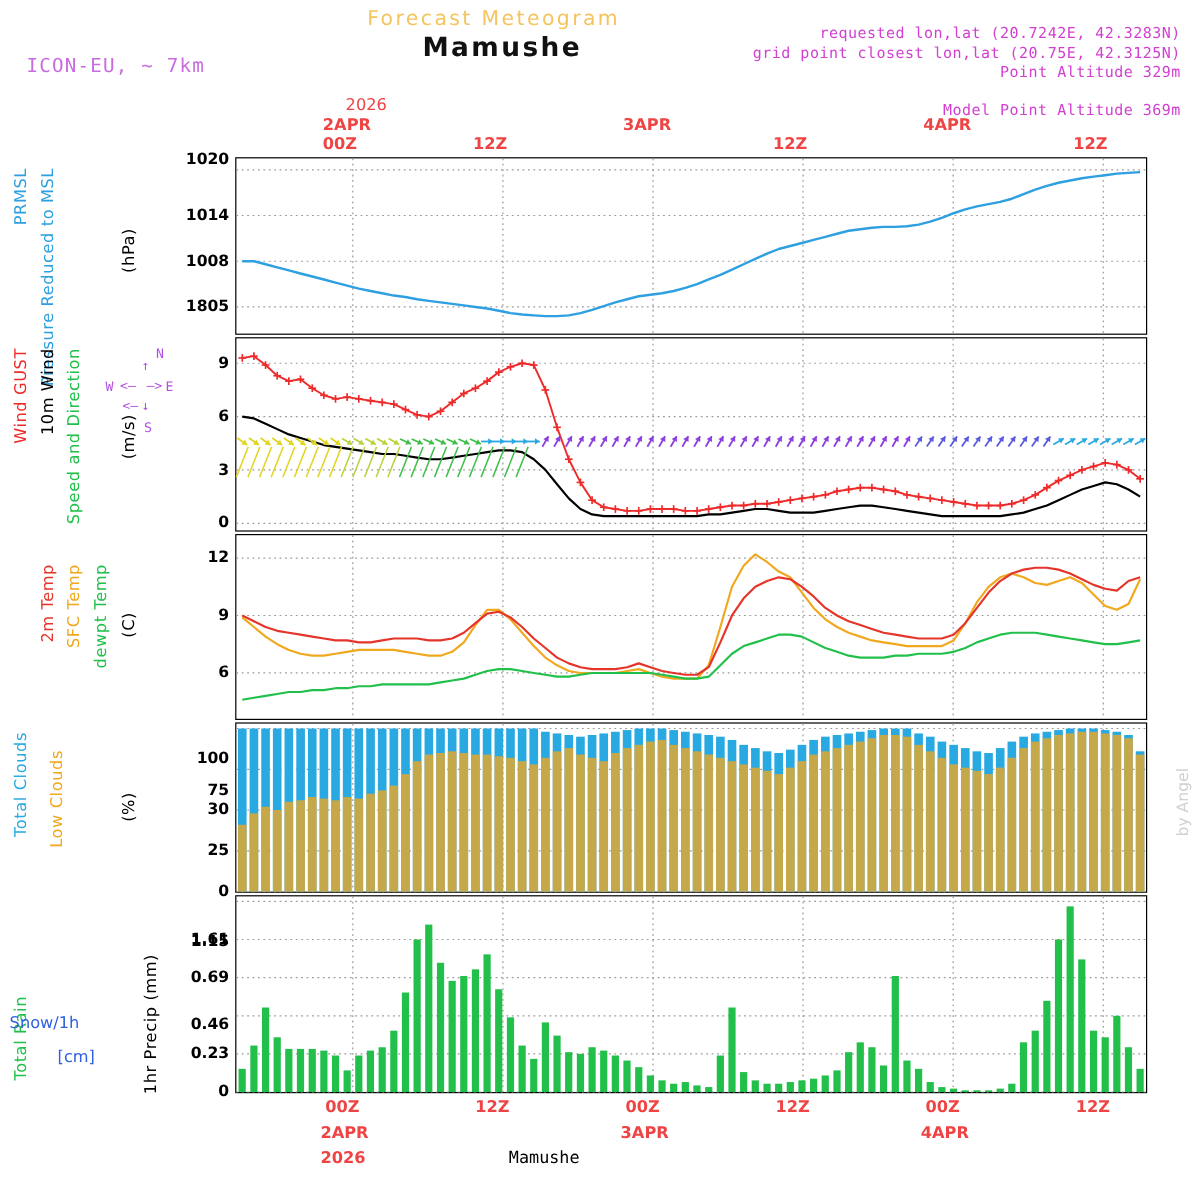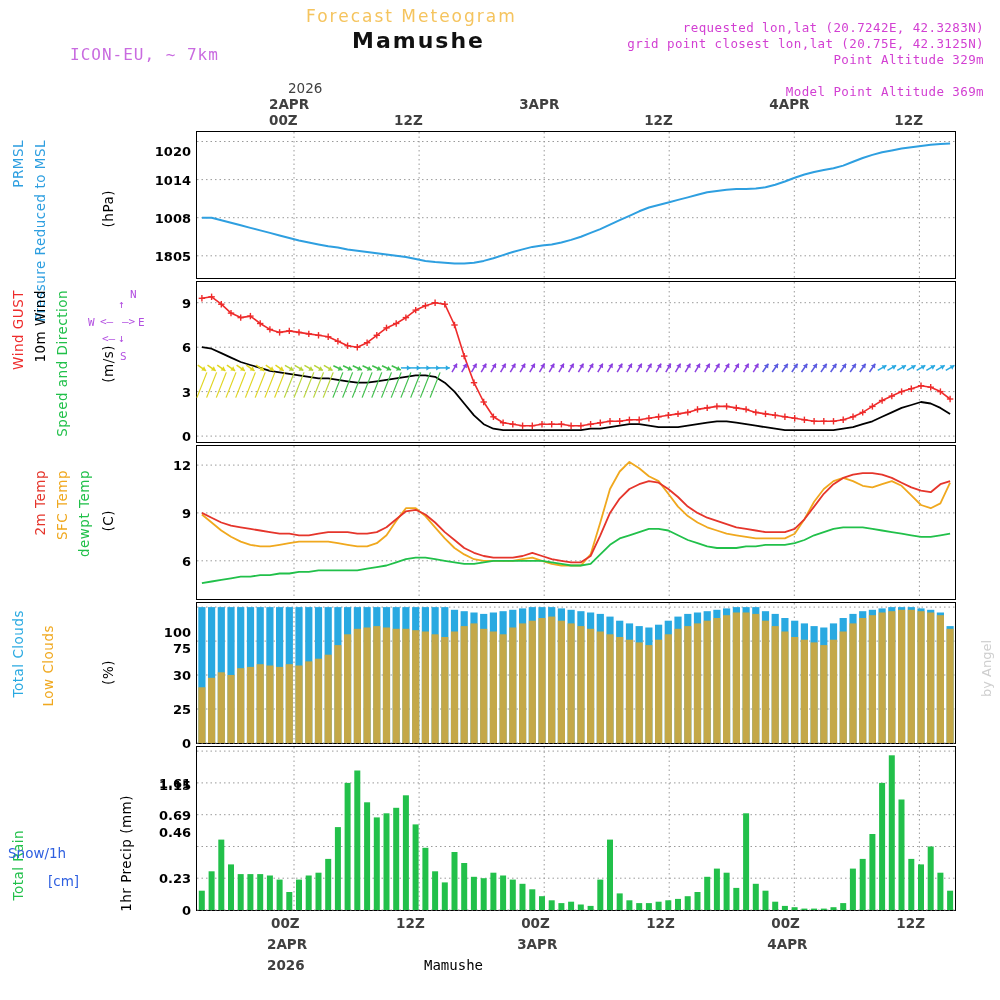--- a/index.html
+++ b/index.html
@@ -2,32 +2,32 @@
 <html><head>
 <meta charset="utf-8">
 <style>
   html,body{margin:0;padding:0;background:#ffffff;}
   body{width:1000px;height:1000px;position:relative;font-family:"DejaVu Sans",sans-serif;overflow:hidden;}
   .abs{position:absolute;}
   .mono{font-family:"DejaVu Sans Mono",monospace;}
   
   #hdr-forecast{left:306px;top:6px;font-size:17px;letter-spacing:2px;color:#f5c45e;font-family:"DejaVu Sans",sans-serif;}
   #hdr-title{left:352px;top:28px;font-size:22px;font-weight:bold;color:#111;letter-spacing:2px;font-family:"DejaVu Sans",sans-serif;}
-  #hdr-model{left:22px;top:45px;font-size:16px;color:#c96be0;letter-spacing:1px;margin-left:48px;}
+  #hdr-model{left:22px;top:45px;font-size:16px;color:#c96be0;letter-spacing:1px;}
   .hdr-right{right:16px;font-size:12.5px;color:#d23fd2;text-align:right;letter-spacing:0.4px;}
   #hdr-req{top:20px;}
   #hdr-grid{top:36px;}
   #hdr-alt{top:52px;}
   #hdr-malt{top:84px;}
   
   .panel{position:absolute;left:196px;width:760px;border:1px solid #000;box-sizing:border-box;background:#fff;}
   .ytick{position:absolute;right:calc(100% + 6px);transform:translateY(-50%);font-size:13px;color:#000;white-space:nowrap;font-family:"DejaVu Sans",sans-serif;}
   .ytick-b{font-weight:bold;}
   .sidelab{position:absolute;font-size:13.5px;writing-mode:vertical-rl;transform:rotate(180deg);white-space:nowrap;letter-spacing:0.5px;}
-  .tlab{position:absolute;font-size:13.5px;color:#404040;font-family:"DejaVu Sans",sans-serif;}
+  .tlab{position:absolute;font-size:13.5px;color:#ef4444;font-family:"DejaVu Sans",sans-serif;}
   .tlabb{font-weight:bold;}
   svg{position:absolute;left:0;top:0;overflow:visible;}
   #wm{position:absolute;right:6px;top:640px;font-size:13px;color:#cfcfcf;writing-mode:vertical-rl;transform:rotate(180deg);}
 </style>
 </head>
 <body>
 
 <div class="abs mono" id="hdr-forecast">Forecast Meteogram</div>
 <div class="abs" id="hdr-title">Mamushe</div>
 <div class="abs mono" id="hdr-model">ICON-EU, ~ 7km</div>
@@ -58,21 +58,21 @@
       <line x1="722.4" x2="722.4" y1="0" y2="146" stroke="#9a9a9a" stroke-width="1" stroke-dasharray="1.5,3"></line>
       <line x1="0" x2="758" y1="123.8" y2="123.8" stroke="#9a9a9a" stroke-width="1" stroke-dasharray="1.5,3"></line>
       <line x1="0" x2="758" y1="85.7" y2="85.7" stroke="#9a9a9a" stroke-width="1" stroke-dasharray="1.5,3"></line>
       <line x1="0" x2="758" y1="47.6" y2="47.6" stroke="#9a9a9a" stroke-width="1" stroke-dasharray="1.5,3"></line>
       <line x1="0" x2="758" y1="9.5" y2="9.5" stroke="#9a9a9a" stroke-width="1" stroke-dasharray="1.5,3"></line>
       <polyline points="4.9,85.7 14.6,85.7 24.3,88.2 34.0,90.8 43.7,93.3 53.4,95.9 63.2,98.4 72.9,100.9 82.6,103.5 92.3,106.0 102.0,108.5 111.8,110.5 121.5,112.4 131.2,114.3 140.9,115.5 150.6,117.4 160.3,118.7 170.1,120.0 179.8,121.2 189.5,122.5 199.2,123.8 208.9,125.1 218.7,127.0 228.4,128.9 238.1,130.1 247.8,130.8 257.5,131.4 267.2,131.4 277.0,130.8 286.7,128.9 296.4,126.3 306.1,123.1 315.8,120.0 325.6,117.4 335.3,114.9 345.0,113.6 354.7,112.4 364.4,110.5 374.1,107.9 383.9,104.7 393.6,100.9 403.3,97.1 413.0,92.7 422.7,88.2 432.4,83.8 442.2,79.3 451.9,75.5 461.6,73.0 471.3,70.5 481.0,67.9 490.8,65.4 500.5,62.8 510.2,60.3 519.9,59.0 529.6,57.8 539.3,57.1 549.1,57.1 558.8,56.5 568.5,55.2 578.2,52.7 587.9,49.5 597.7,45.7 607.4,42.5 617.1,40.0 626.8,38.1 636.5,36.2 646.2,33.6 656.0,29.8 665.7,26.0 675.4,22.9 685.1,20.3 694.8,18.4 704.6,16.5 714.3,15.2 724.0,14.0 733.7,12.7 743.4,12.1 753.1,11.4" fill="none" stroke="#2e9fe0" stroke-width="2" stroke-linejoin="round"></polyline>
     </svg>
 <div class="ytick ytick-b" style="top: 123.783px;">1805</div>
     <div class="ytick ytick-b" style="top: 85.6957px;">1008</div>
     <div class="ytick ytick-b" style="top: 47.6087px;">1014</div>
-    <div class="ytick ytick-b" style="top: 19px;">1020</div>
+    <div class="ytick ytick-b" style="top: 1px;">1020</div>
   </div>
 <div class="sidelab" style="left:10px;top:140px;color:#2e9fe0;">PRMSL</div>
 <div class="sidelab" style="left:32px;top:140px;color:#2e9fe0;">Pressure Reduced to MSL</div>
 <div class="sidelab" style="left:100px;top:190px;color:#000;">(hPa)</div>
 
 <div class="panel" id="p-wind" style="top:281px;height:162px;">
   <svg id="svg-wind" width="758" height="160">
       <line x1="97.0" x2="97.0" y1="0" y2="160" stroke="#9a9a9a" stroke-width="1" stroke-dasharray="1.5,3"></line>
       <line x1="222.1" x2="222.1" y1="0" y2="160" stroke="#9a9a9a" stroke-width="1" stroke-dasharray="1.5,3"></line>
       <line x1="347.2" x2="347.2" y1="0" y2="160" stroke="#9a9a9a" stroke-width="1" stroke-dasharray="1.5,3"></line>
@@ -792,21 +792,21 @@
       <rect x="730.1" width="7.2" y="6.8" height="133.2" fill="#29a9e1"></rect>
       <rect x="730.1" width="7.2" y="9.5" height="130.5" fill="#f0a81e" fill-opacity="0.78"></rect>
       <rect x="739.8" width="7.2" y="9.5" height="130.5" fill="#29a9e1"></rect>
       <rect x="739.8" width="7.2" y="12.2" height="127.8" fill="#f0a81e" fill-opacity="0.78"></rect>
       <rect x="749.5" width="7.2" y="23.1" height="116.9" fill="#29a9e1"></rect>
       <rect x="749.5" width="7.2" y="25.8" height="114.2" fill="#f0a81e" fill-opacity="0.78"></rect>
     </svg>
 <div class="ytick ytick-b" style="top: 140px;">0</div>
     <div class="ytick ytick-b" style="top: 106.019px; margin-left: 44px;">25</div>
     <div class="ytick ytick-b" style="top: 72.0388px;">30</div>
-    <div class="ytick ytick-b" style="top: 45px;">75</div>
+    <div class="ytick ytick-b" style="top: 56px;">75</div>
     <div class="ytick ytick-b" style="top: 4.07767px; margin-top: 25px;">100</div>
   </div>
 <div class="sidelab" style="left:10px;top:610px;color:#29a9e1;">Total Clouds</div>
 <div class="sidelab" style="left:40px;top:625px;color:#f0a81e;">Low Clouds</div>
 <div class="sidelab" style="left:100px;top:660px;color:#000;">(%)</div>
 
 <div class="panel" id="p-precip" style="top:746px;height:165px;">
   <svg id="svg-precip" width="758" height="163">
       <line x1="97.0" x2="97.0" y1="0" y2="163" stroke="#9a9a9a" stroke-width="1" stroke-dasharray="1.5,3"></line>
       <line x1="222.1" x2="222.1" y1="0" y2="163" stroke="#9a9a9a" stroke-width="1" stroke-dasharray="1.5,3"></line>
@@ -894,21 +894,21 @@
       <rect x="691.8" width="6.0" y="8.3" height="154.7" fill="#22c04a"></rect>
       <rect x="701.5" width="6.0" y="52.5" height="110.5" fill="#22c04a"></rect>
       <rect x="711.3" width="6.0" y="111.9" height="51.1" fill="#22c04a"></rect>
       <rect x="721.0" width="6.0" y="117.4" height="45.6" fill="#22c04a"></rect>
       <rect x="730.7" width="6.0" y="99.5" height="63.5" fill="#22c04a"></rect>
       <rect x="740.4" width="6.0" y="125.7" height="37.3" fill="#22c04a"></rect>
       <rect x="750.1" width="6.0" y="143.7" height="19.3" fill="#22c04a"></rect>
     </svg>
 <div class="ytick ytick-b" style="top: 163px;">0</div>
     <div class="ytick ytick-b" style="top: 131.229px;">0.23</div>
-    <div class="ytick ytick-b" style="top: 85px;">0.46</div>
+    <div class="ytick ytick-b" style="top: 107px;">0.46</div>
     <div class="ytick ytick-b" style="top: 67.6864px; text-align: right;">0.69</div>
     <div class="ytick ytick-b" style="top: 35.9153px;">1.61</div>
     <div class="ytick ytick-b" style="top: 4px; margin-top: 34px;">1.15</div>
   </div>
 <div class="sidelab" style="left:10px;top:830px;color:#21c04a;">Total  Rain</div>
 
 <div class="abs" style="left:8px;top:845px;font-size:13.5px;color:#2e5fe0;">Snow/1h</div>
 
 <div class="abs" style="left:48px;top:873px;font-size:13.5px;color:#2e5fe0;">[cm]</div>
 <div class="sidelab" style="left:118px;top:795px;color:#000;">1hr Precip (mm)</div>

